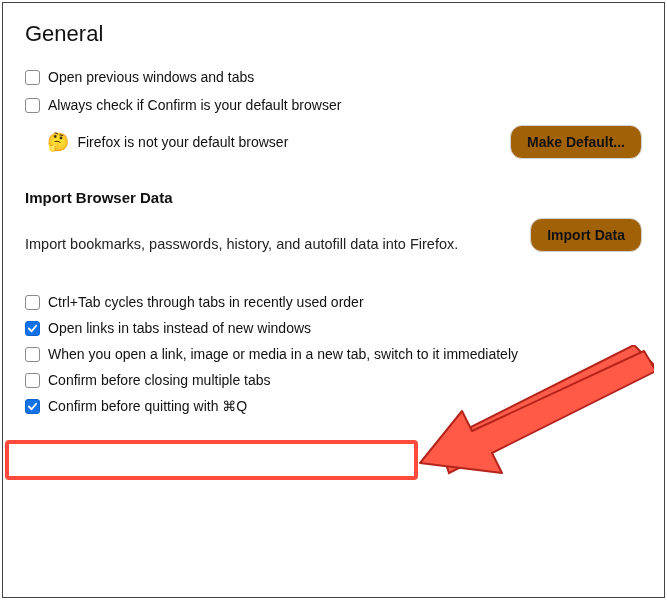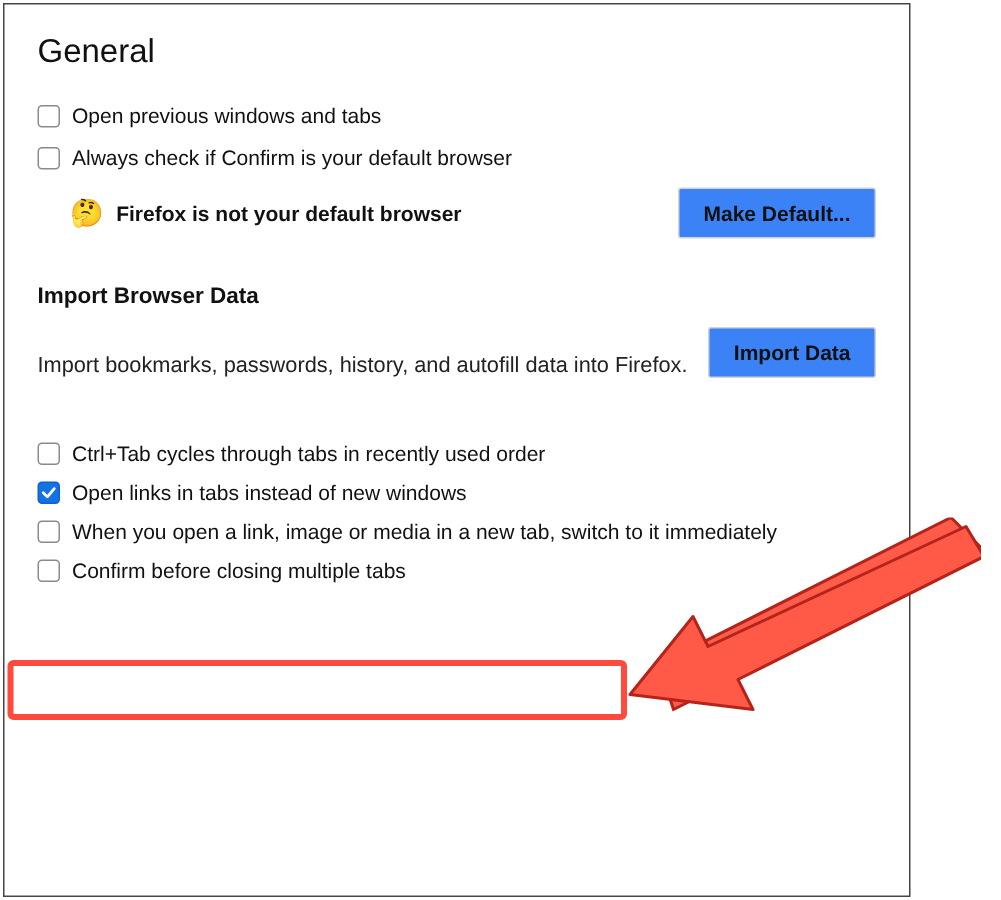--- a/index.html
+++ b/index.html
@@ -6,21 +6,21 @@
   body {
     margin: 0;
     font-family: -apple-system, BlinkMacSystemFont, "Segoe UI", Helvetica, Arial, sans-serif;
     background: #fff;
     width: 667px;
     height: 600px;
     position: relative;
   }
   .panel {
     border: 1px solid #444;
-    width: 605px;
+    width: 663px;
     height: 596px;
     margin: 2px;
     padding: 18px 22px 18px 22px;
     overflow: hidden;
     position: relative;
   }
   .page-title {
     font-size: 22px;
     font-weight: 400;
     margin: 0 0 22px 0;
@@ -68,31 +68,31 @@
     display: flex;
     align-items: center;
     gap: 8px;
   }
   .emoji {
     font-size: 18px;
     line-height: 1;
   }
   .default-text {
     font-size: 14px;
-    font-weight: 700;
+    font-weight: 400;
     color: #111;
   }
   .btn {
     border: 1px solid #d2d2d2;
-    background: #3b82f6;
+    background: #a16207;
     font-size: 14px;
     font-weight: 700;
     color: #111;
     padding: 8px 16px;
-    border-radius: 2px;
+    border-radius: 12px;
     white-space: nowrap;
     cursor: pointer;
     font-family: inherit;
   }
   .import-row {
     display: flex;
     align-items: flex-end;
     justify-content: space-between;
     margin-bottom: 42px;
   }
@@ -183,20 +183,28 @@
     <span>When you open a link, image or media in a new tab, switch to it immediately</span>
   </div>
 
   <div class="row tight">
     <span class="checkbox">
       
     </span>
     <span>Confirm before closing multiple tabs</span>
   </div>
 
+  <div class="row tight">
+    <span class="checkbox checked">
+      <svg viewBox="0 0 12 12">
+          <path d="M2 6 L5 9 L10 3" stroke="#fff" stroke-width="2" fill="none" stroke-linecap="round" stroke-linejoin="round"></path>
+        </svg>
+    </span>
+    <span>Confirm before quitting with ⌘Q</span>
+  </div>
 
 </div>
 
 <div class="highlight-box"></div>
 
 <svg class="arrow" viewBox="0 0 240 160">
   <defs>
     <linearGradient id="ag" x1="0" y1="0" x2="1" y2="1">
       <stop offset="0%" stop-color="#ff6a55"></stop>
       <stop offset="100%" stop-color="#ff4a3d"></stop>

